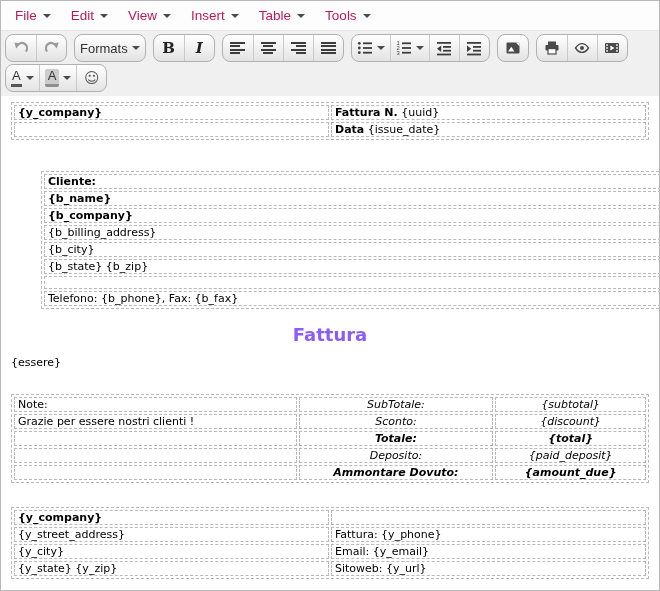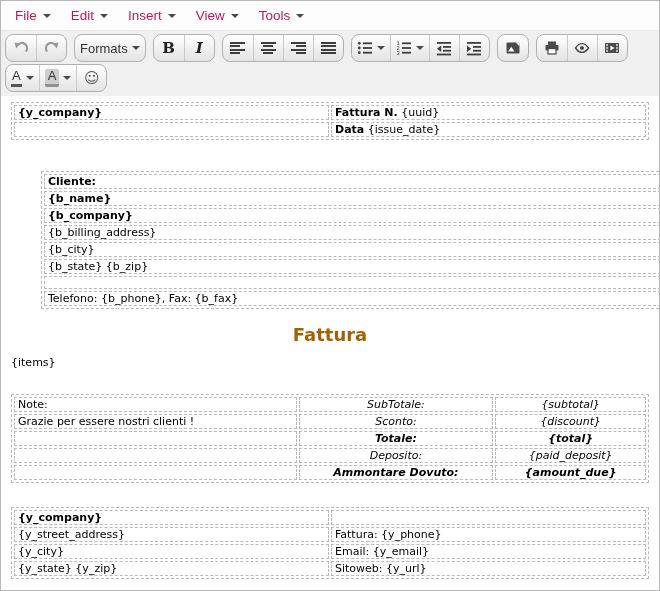--- a/index.html
+++ b/index.html
@@ -33,43 +33,47 @@
   .smiley { font-family: "DejaVu Sans", sans-serif; font-size: 15px; color: #555; }
 
   
   .content { background: #fff; height: 503px; padding: 6px 10px; font-family: "DejaVu Sans", sans-serif; font-size: 11px; color: #000; overflow: hidden; }
   table.tpl { border-collapse: separate; border-spacing: 2px; border: 1px dashed #b9b9b9; width: 100%; }
   table.tpl td { border: 1px dashed #b9b9b9; padding: 0 3px; height: 13px; line-height: 13px; vertical-align: middle; white-space: nowrap; }
   .bold { font-weight: bold; }
   .r { text-align: center; font-style: italic; }
   .client-table { width: 565px; margin-left: 30px; }
   .sp1 { height: 31px; } .sp2 { height: 19px; } .sp3 { height: 24px; }
-  h2.doc-title { font-family: "DejaVu Sans", sans-serif; font-size: 18px; font-weight: bold; text-align: center; margin: 15px 0 11px 0; color: #a16207; }
+  h2.doc-title { font-family: "DejaVu Sans", sans-serif; font-size: 18px; font-weight: bold; text-align: center; margin: 15px 0 11px 0; color: #8b5cf6; }
   p.items { margin: 0 0 6px 0; }
 </style>
 </head>
 <body>
 
 <div class="editor">
 
   <div class="menubar">
     <div class="menu-item">
         <span>File</span>
         <i class="caret"></i>
       </div>
     <div class="menu-item">
         <span>Edit</span>
         <i class="caret"></i>
       </div>
     <div class="menu-item">
+        <span>View</span>
+        <i class="caret"></i>
+      </div>
+    <div class="menu-item">
         <span>Insert</span>
         <i class="caret"></i>
       </div>
     <div class="menu-item">
-        <span>View</span>
+        <span>Table</span>
         <i class="caret"></i>
       </div>
     <div class="menu-item">
         <span>Tools</span>
         <i class="caret"></i>
       </div>
   </div>
 
   <div class="toolbar row1">
     <div class="btn-group">
@@ -295,21 +299,21 @@
             <td></td>
           </tr>
       <tr>
             <td>Telefono: {b_phone}, Fax: {b_fax}</td>
           </tr>
     </tbody>
       </table>
 
     <h2 class="doc-title">Fattura</h2>
 
-    <p class="items">{items}</p>
+    <p class="items">{essere}</p>
 
     <div class="sp2"></div>
 
     <table class="tpl">
       <colgroup>
           <col style="width:45%">
           <col style="width:31%">
           <col style="width:24%">
         </colgroup>
       <tbody>

